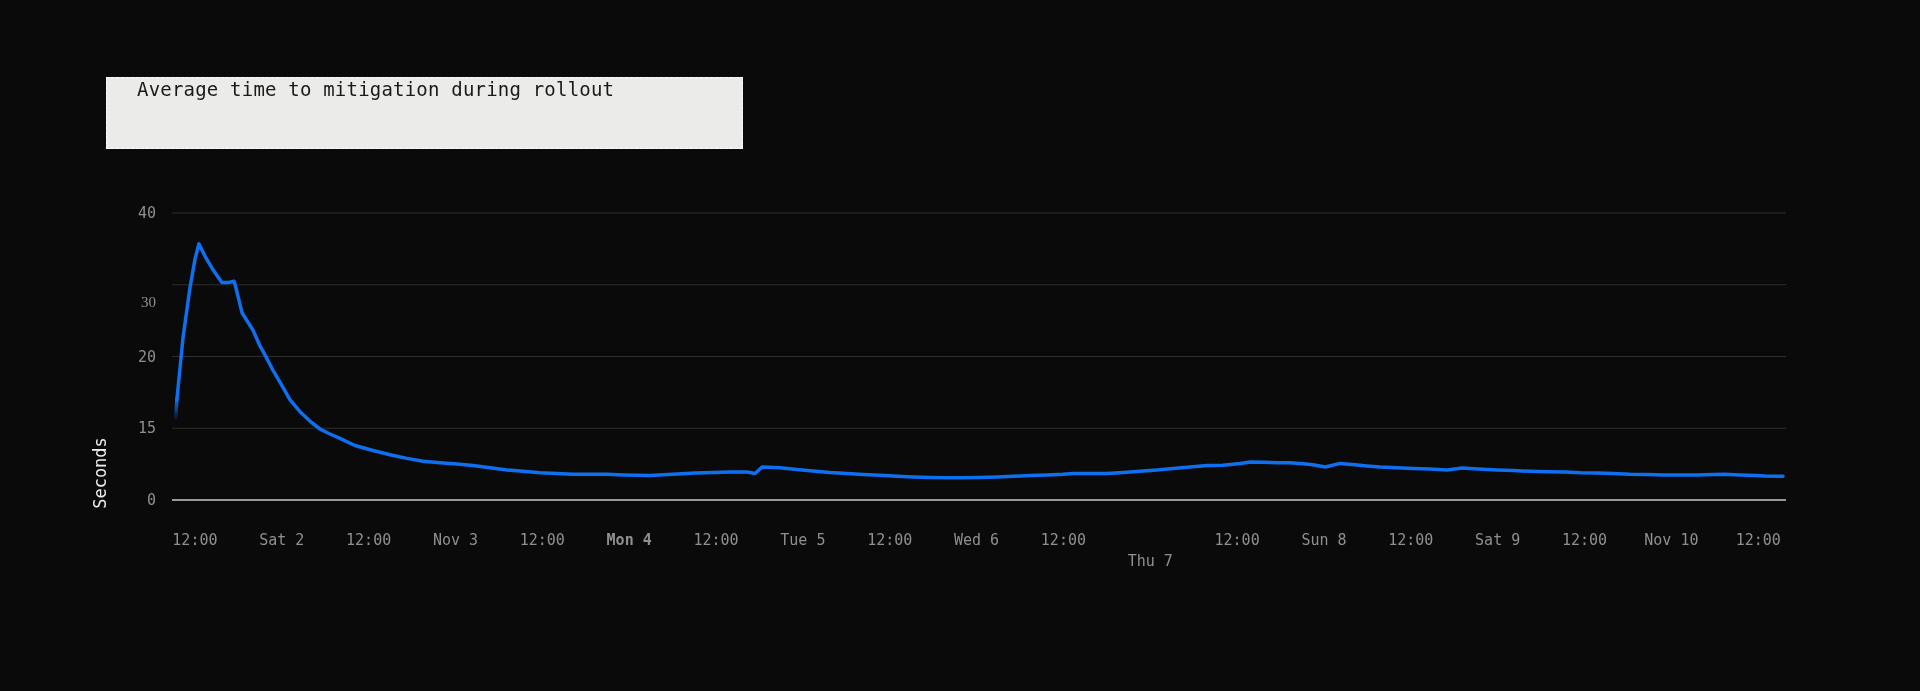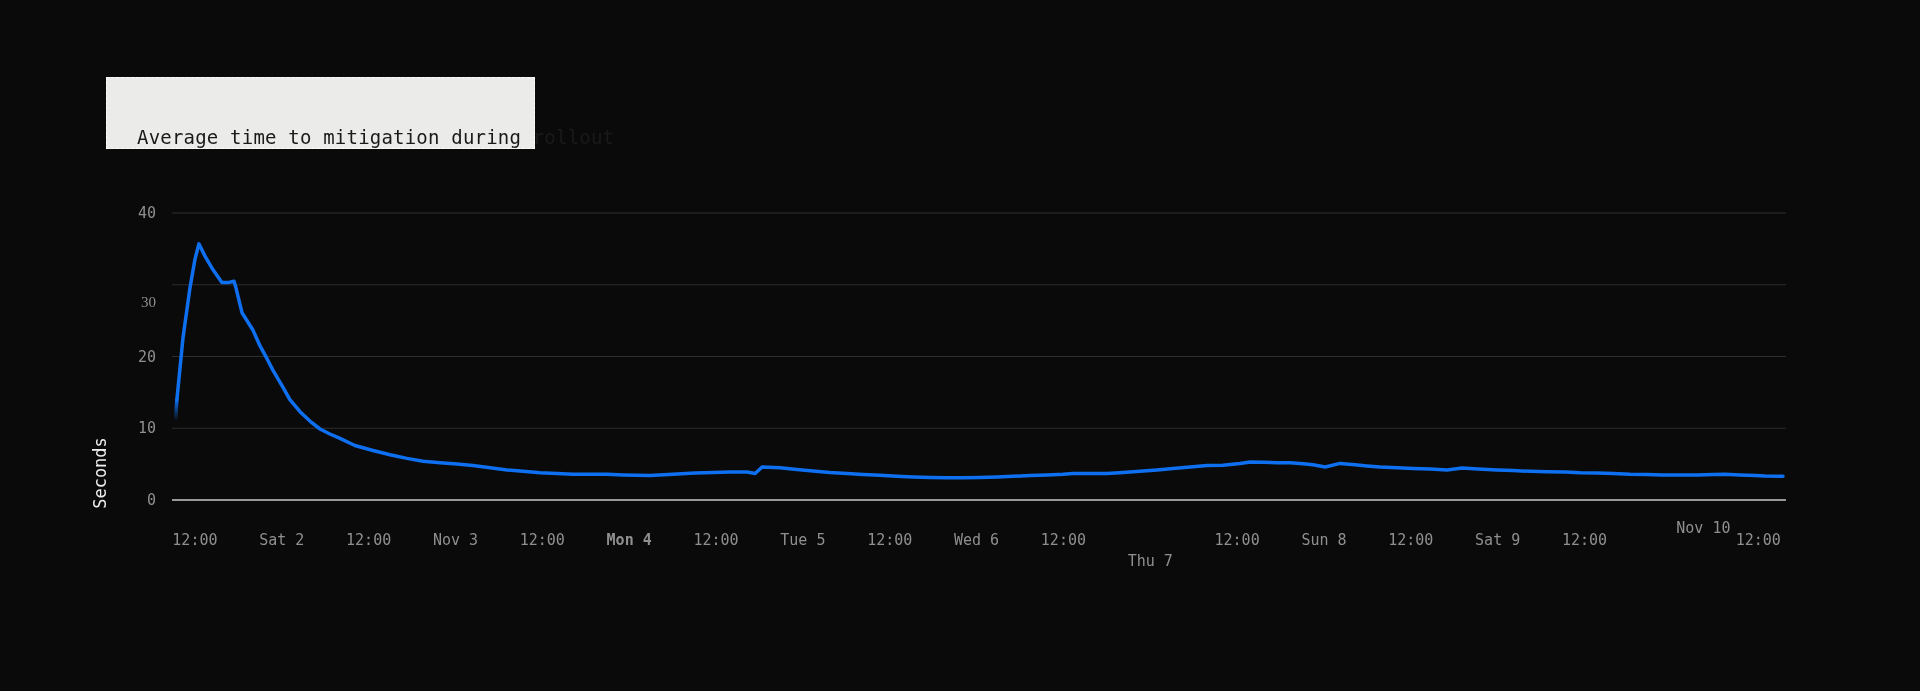--- a/index.html
+++ b/index.html
@@ -1,23 +1,23 @@
 <!DOCTYPE html>
 <html style="--bg: #0a0a0a; --card-bg: #ebebe9; --card-fg: #1a1a1a; --tick-fg: #8f8f8f; --ylabel-fg: #ededed;"><head>
 <meta charset="utf-8">
 <style>
   html,body{margin:0;padding:0;background:var(--bg,#0a0a0a);}
   body{width:1920px;height:691px;overflow:hidden;font-family:"DejaVu Sans Mono","Liberation Mono",monospace;}
   .canvas{position:relative;width:1920px;height:691px;background:var(--bg,#0a0a0a);}
   .title-card{
-    position:absolute;left:106px;top:77px;width:429px;height:72px;
+    position:absolute;left:106px;top:77px;width:637px;height:72px;
     background:var(--card-bg,#ebebe9);
     border:1px dashed rgba(255,255,255,0.85);
     box-sizing:border-box;
-    display:flex;align-items:flex-end;
+    display:flex;align-items:flex-start;
     padding:0 30px;
   }
   .title-card .title-text{
     color:var(--card-fg,#1a1a1a);
     font-size:19px;letter-spacing:0.2px;white-space:nowrap;
   }
   .y-axis-title{
     position:absolute;left:100px;top:473px;
     transform:translate(-50%,-50%) rotate(-90deg);
     color:var(--ylabel-fg,#ededed);font-size:17px;white-space:nowrap;
@@ -58,38 +58,38 @@
         <line x1="172" x2="1786" y1="500" y2="500" stroke="#c9c9c9" stroke-width="1.6"></line>
       </g>
     <path id="series-fade" fill="none" stroke="url(#leadFade)" stroke-width="3.5" stroke-linecap="round" stroke-linejoin="round" d="M175.7 421.1 L176.3 408.2 L176.9 399.6"></path>
     <path id="series-main" fill="none" stroke-width="3.5" stroke-linecap="round" stroke-linejoin="round" d="M176.9 399.6 L182.9 338.6 L189.9 288.3 L194.9 259.6 L198.9 243.9 L205.0 256.1 L212.0 268.2 L221.9 282.6 L227.9 282.6 L234.0 281.2 L235.9 287.6 L242.0 312.7 L252.9 330.0 L259.9 345.7 L267.0 358.7 L272.9 370.1 L283.0 387.4 L289.9 399.6 L300.0 411.7 L309.9 421.1 L320.0 429.0 L329.9 434.0 L340.0 438.3 L354.9 445.5 L373.0 450.5 L390.0 454.8 L407.0 458.4 L423.0 461.3 L440.0 462.7 L457.0 464.1 L473.0 465.6 L490.0 467.7 L507.1 469.9 L523.0 471.3 L540.1 472.7 L557.1 473.5 L573.1 474.2 L590.1 474.2 L606.9 474.2 L623.1 474.9 L650.0 475.6 L672.9 474.2 L695.0 473.1 L713.1 472.4 L730.1 472.0 L747.1 472.0 L755.1 473.5 L762.1 467.0 L780.1 467.7 L797.0 469.5 L812.9 470.9 L830.0 472.4 L847.0 473.5 L863.1 474.5 L880.0 475.2 L897.0 476.3 L913.0 477.0 L930.0 477.4 L947.0 477.8 L963.0 477.8 L980.0 477.4 L997.1 477.0 L1013.0 476.3 L1030.1 475.6 L1047.1 474.9 L1063.1 474.2 L1073.1 473.5 L1090.2 473.5 L1107.0 473.5 L1123.2 472.4 L1140.0 471.3 L1157.0 469.9 L1173.0 468.4 L1190.0 467.0 L1207.1 465.6 L1223.0 465.2 L1240.1 463.4 L1250.1 462.0 L1263.2 462.3 L1277.1 462.7 L1290.1 462.7 L1303.1 463.8 L1313.0 464.8 L1325.2 467.0 L1340.1 463.4 L1355.1 464.8 L1367.0 465.9 L1380.1 467.0 L1397.1 467.7 L1413.1 468.4 L1430.1 469.1 L1447.1 469.9 L1462.1 468.1 L1478.0 469.1 L1497.1 469.9 L1513.1 470.6 L1530.1 471.3 L1547.2 471.7 L1565.1 472.0 L1580.2 472.7 L1597.0 473.1 L1613.2 473.5 L1630.0 474.2 L1647.0 474.5 L1663.0 474.9 L1680.0 474.9 L1697.1 474.9 L1713.0 474.5 L1725.0 474.2 L1740.1 474.9 L1755.1 475.6 L1765.0 476.0 L1783.0 476.3" stroke="#0e70f0"></path>
   </svg>
 
   <div id="ytick-layer">
       <div class="ytick" style="top: 213px; left: 116px;">40</div>
       <div class="ytick" style="top: 302px; left: 116px; font-family: Liberation Serif, serif;">30</div>
       <div class="ytick" style="top: 356.5px; left: 116px;">20</div>
-      <div class="ytick" style="top: 428.25px; left: 116px;">10</div>
+      <div class="ytick" style="top: 428.25px; left: 116px;">15</div>
       <div class="ytick" style="top: 500px; left: 116px;">0</div>
     </div>
   <div id="xtick-layer">
       <div class="xtick" style="left: 194.928px; top: 531px;">12:00</div>
       <div class="xtick" style="left: 281.777px; top: 531px;">Sat 2</div>
       <div class="xtick" style="left: 368.626px; top: 531px;">12:00</div>
       <div class="xtick" style="left: 455.475px; top: 531px;">Nov 3</div>
       <div class="xtick" style="left: 542.324px; top: 531px;">12:00</div>
       <div class="xtick" style="left: 629.173px; top: 531px; font-weight: bold;">Mon 4</div>
       <div class="xtick" style="left: 716.022px; top: 531px;">12:00</div>
       <div class="xtick" style="left: 802.87px; top: 531px;">Tue 5</div>
       <div class="xtick" style="left: 889.719px; top: 531px;">12:00</div>
       <div class="xtick" style="left: 976.568px; top: 531px;">Wed 6</div>
       <div class="xtick" style="left: 1063.42px; top: 531px;">12:00</div>
       <div class="xtick" style="left: 1150.27px; top: 552px;">Thu 7</div>
       <div class="xtick" style="left: 1237.11px; top: 531px;">12:00</div>
       <div class="xtick" style="left: 1323.96px; top: 531px;">Sun 8</div>
       <div class="xtick" style="left: 1410.81px; top: 531px;">12:00</div>
       <div class="xtick" style="left: 1497.66px; top: 531px;">Sat 9</div>
       <div class="xtick" style="left: 1584.51px; top: 531px;">12:00</div>
-      <div class="xtick" style="left: 1671.36px; top: 519px; margin-left: 32px;">Nov 10</div>
+      <div class="xtick" style="left: 1671.36px; top: 531px;">Nov 10</div>
       <div class="xtick" style="left: 1758.21px; top: 531px;">12:00</div>
     </div>
 
 </div>
 
 </body></html>

